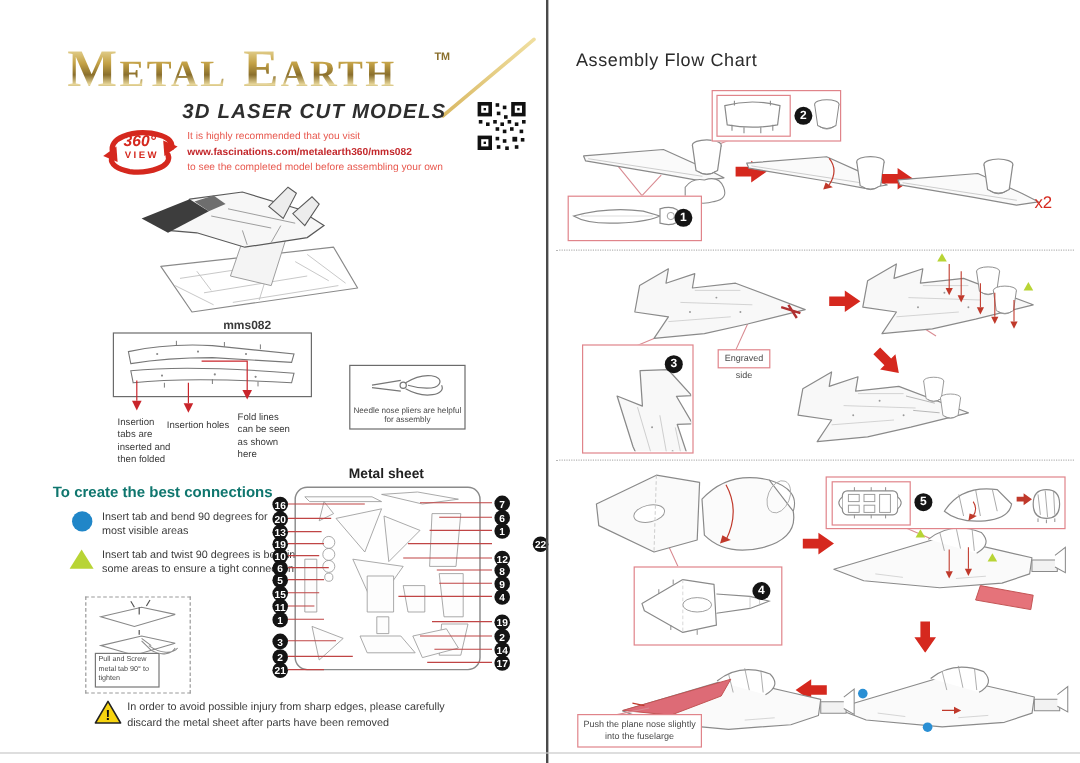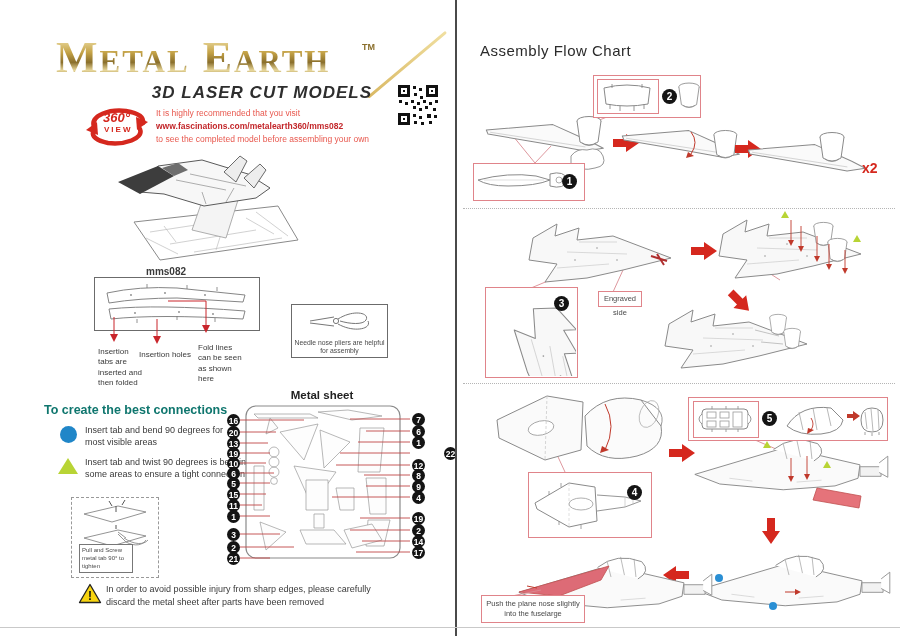--- a/index.html
+++ b/index.html
@@ -17,21 +17,21 @@
     font-size:44px; letter-spacing:2px; line-height:1;
     background:linear-gradient(180deg,#f3e7b4 0%,#c4a246 38%,#8a6f2c 60%,#e8d79a 78%,#6b5518 100%);
     -webkit-background-clip:text; background-clip:text; color:transparent;
   }
   .logo-tm { font-size:9px; color:#8a6f2c; font-weight:bold; }
   .logo-sub { font-size:17px; font-weight:bold; font-style:italic; color:#2e2e2e; letter-spacing:1px; text-align:right; }
   .gold-line { width:102px; height:3px; background:linear-gradient(90deg,#d9b863,#f0dfa0); transform:rotate(-40deg); transform-origin:0 50%; border-radius:2px; }
   .rec { font-size:8.5px; line-height:1.55; color:#e8584e; }
   .rec .url { color:#c3272b; font-weight:bold; }
   .small-lbl { font-size:8px; line-height:1.3; color:#3a3a3a; }
-  .mms { font-size:10px; font-weight:bold; color:#3a3a3a; text-align:left; }
+  .mms { font-size:10px; font-weight:bold; color:#3a3a3a; text-align:center; }
   .thin-box { border:1px solid #6b6b6b; background:#fff; }
   .pliers-note { font-size:6.8px; line-height:1.25; color:#4a4a4a; text-align:center; }
   .metal-sheet-lbl { font-size:11.5px; font-weight:bold; color:#222; text-align:center; }
   .conn-head { font-size:12.5px; font-weight:bold; color:#0f766e; }
   .conn-txt { font-size:9px; line-height:1.35; color:#3a3a3a; }
   .blue-dot { width:17px; height:17px; border-radius:50%; background:#2086c8; }
   .green-tri { width:0; height:0; border-left:10px solid transparent; border-right:10px solid transparent; border-bottom:16px solid #b8d435; }
   .dash-box { border:1px dashed #999; background:#fff; }
   .screw-note { font-size:6px; line-height:1.3; color:#4a4a4a; border:1px solid #777; background:#fff; padding:2px 2px; }
   .nbadge {
@@ -44,21 +44,21 @@
   }
   .warn-txt { font-size:9px; line-height:1.4; color:#3a3a3a; }
 
   
   .divider { position:absolute; left:455px; top:0; width:2px; height:636px; background:#4a4a4a; }
   .bottom-line { position:absolute; left:0; top:627px; width:900px; height:1px; background:#c9c9c9; }
   .flow-head { font-size:15px; color:#2b2b2b; letter-spacing:.5px; }
   .pink-box { border:1.4px solid #e0848a; background:#fff; }
   .dotted-sep { border-top:1px dotted #b5b5b5; height:0; }
   .tiny-note { font-size:7.5px; line-height:1.3; color:#4a4a4a; text-align:center; }
-  .x2 { font-size:14px; font-weight:bold; color:#d5281e; }
+  .x2 { font-size:14px; font-weight:normal; color:#d5281e; }
   .b360-top { font-size:13px; font-weight:bold; color:#d5281e; font-style:italic; letter-spacing:0; }
   .b360-bot { font-size:8px; font-weight:bold; color:#d5281e; letter-spacing:2px; }
 </style>
 </head>
 <body>
 
 <div class="page">
 
   <div class="abs logo-title" style="left:56px; top:36px;">Metal Earth</div>
   <div class="abs logo-tm" style="left:362px; top:42px;">TM</div>

